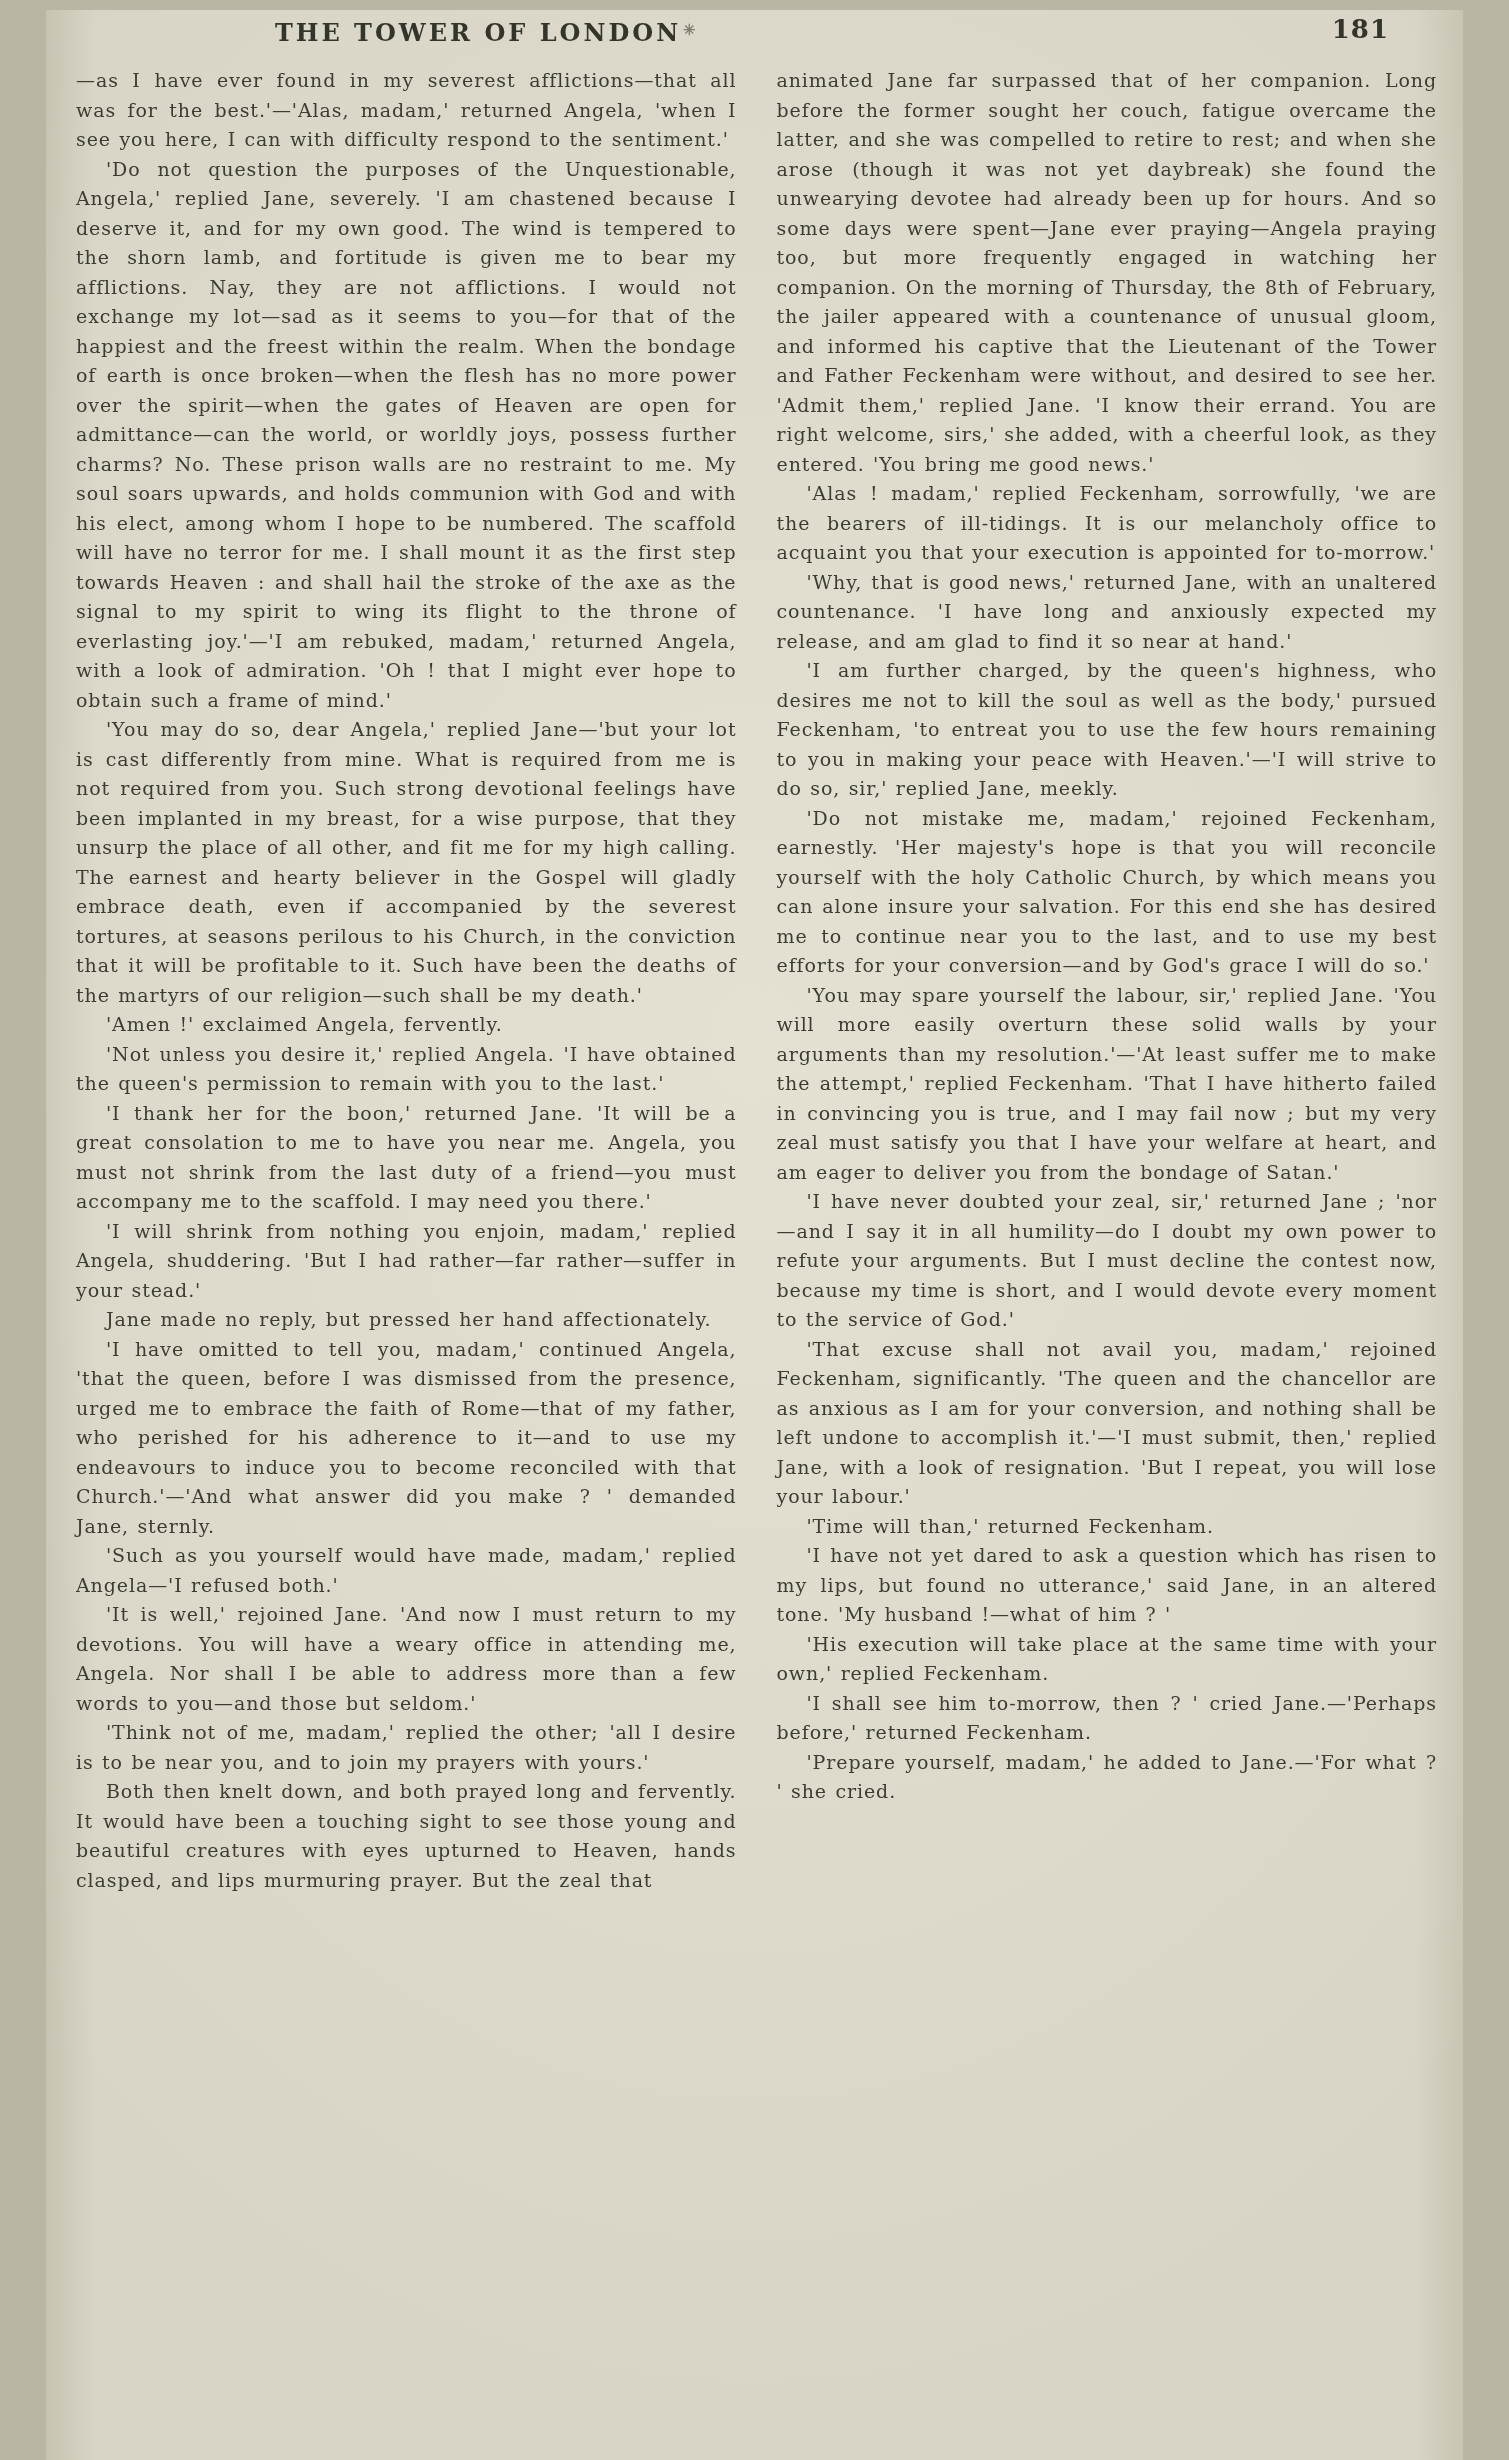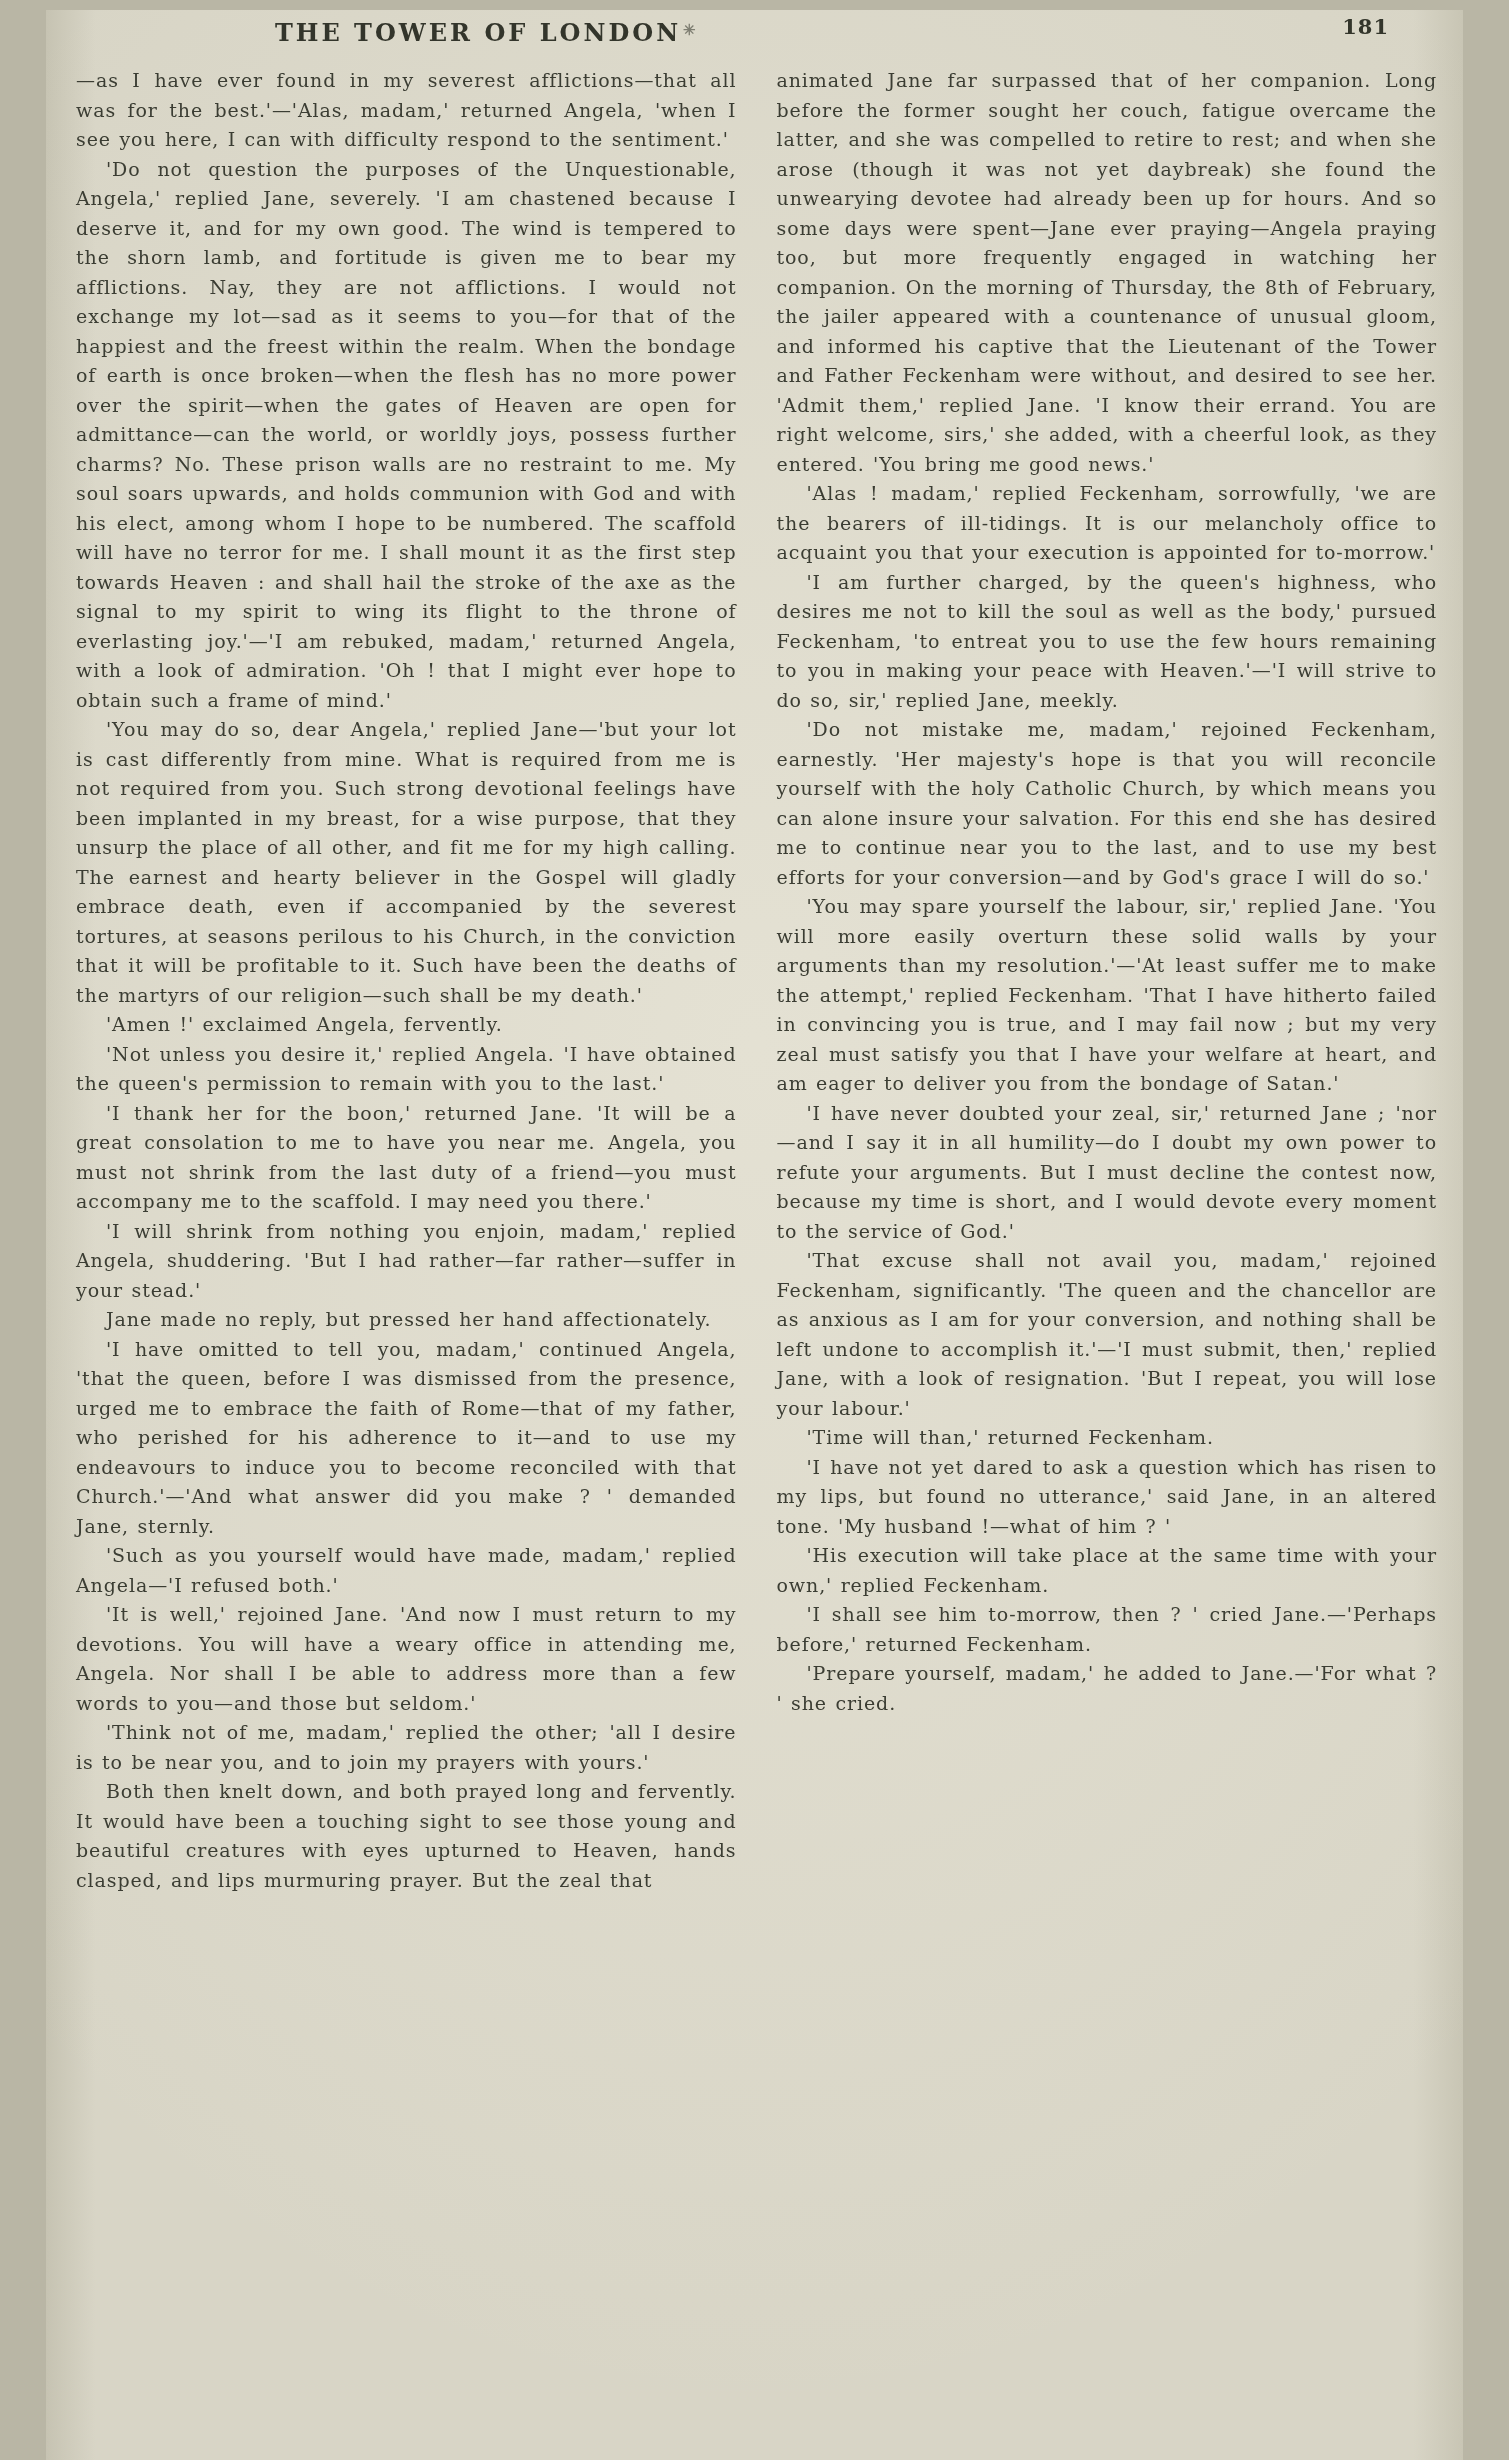--- a/index.html
+++ b/index.html
@@ -44,21 +44,21 @@
     letter-spacing: 0;
     opacity: 0.55;
     vertical-align: 6px;
     margin-left: 2px;
   }
   .page-number {
     position: absolute;
     right: 74px;
     top: 4px;
     font-weight: bold;
-    font-size: 21px;
+    font-size: 26px;
     letter-spacing: 1px;
     color: #33352b;
   }
   .text-columns {
     display: flex;
     gap: 40px;
     padding: 4px 26px 0 30px;
   }
   .column {
     flex: 1 1 0;
@@ -102,20 +102,21 @@
         <p>Jane made no reply, but pressed her hand affectionately.</p>
         <p>'I have omitted to tell you, madam,' continued Angela, 'that the queen, before I was dismissed from the presence, urged me to embrace the faith of Rome—that of my father, who perished for his adherence to it—and to use my endeavours to induce you to become reconciled with that Church.'—'And what answer did you make ? ' demanded Jane, sternly.</p>
         <p>'Such as you yourself would have made, madam,' replied Angela—'I refused both.'</p>
         <p>'It is well,' rejoined Jane. 'And now I must return to my devotions. You will have a weary office in attending me, Angela. Nor shall I be able to address more than a few words to you—and those but seldom.'</p>
         <p>'Think not of me, madam,' replied the other; 'all I desire is to be near you, and to join my prayers with yours.'</p>
         <p>Both then knelt down, and both prayed long and fervently. It would have been a touching sight to see those young and beautiful creatures with eyes upturned to Heaven, hands clasped, and lips murmuring prayer. But the zeal that</p>
       </div>
     <div class="column right">
         <p>animated Jane far surpassed that of her companion. Long before the former sought her couch, fatigue overcame the latter, and she was compelled to retire to rest; and when she arose (though it was not yet daybreak) she found the unwearying devotee had already been up for hours. And so some days were spent—Jane ever praying—Angela praying too, but more frequently engaged in watching her companion. On the morning of Thursday, the 8th of February, the jailer appeared with a countenance of unusual gloom, and informed his captive that the Lieutenant of the Tower and Father Feckenham were without, and desired to see her. 'Admit them,' replied Jane. 'I know their errand. You are right welcome, sirs,' she added, with a cheerful look, as they entered. 'You bring me good news.'</p>
         <p>'Alas ! madam,' replied Feckenham, sorrowfully, 'we are the bearers of ill-tidings. It is our melancholy office to acquaint you that your execution is appointed for to-morrow.'</p>
+        <p>'Why, that is good news,' returned Jane, with an unaltered countenance. 'I have long and anxiously expected my release, and am glad to find it so near at hand.'</p>
         <p>'I am further charged, by the queen's highness, who desires me not to kill the soul as well as the body,' pursued Feckenham, 'to entreat you to use the few hours remaining to you in making your peace with Heaven.'—'I will strive to do so, sir,' replied Jane, meekly.</p>
         <p>'Do not mistake me, madam,' rejoined Feckenham, earnestly. 'Her majesty's hope is that you will reconcile yourself with the holy Catholic Church, by which means you can alone insure your salvation. For this end she has desired me to continue near you to the last, and to use my best efforts for your conversion—and by God's grace I will do so.'</p>
         <p>'You may spare yourself the labour, sir,' replied Jane. 'You will more easily overturn these solid walls by your arguments than my resolution.'—'At least suffer me to make the attempt,' replied Feckenham. 'That I have hitherto failed in convincing you is true, and I may fail now ; but my very zeal must satisfy you that I have your welfare at heart, and am eager to deliver you from the bondage of Satan.'</p>
         <p>'I have never doubted your zeal, sir,' returned Jane ; 'nor—and I say it in all humility—do I doubt my own power to refute your arguments. But I must decline the contest now, because my time is short, and I would devote every moment to the service of God.'</p>
         <p>'That excuse shall not avail you, madam,' rejoined Feckenham, significantly. 'The queen and the chancellor are as anxious as I am for your conversion, and nothing shall be left undone to accomplish it.'—'I must submit, then,' replied Jane, with a look of resignation. 'But I repeat, you will lose your labour.'</p>
         <p>'Time will than,' returned Feckenham.</p>
         <p>'I have not yet dared to ask a question which has risen to my lips, but found no utterance,' said Jane, in an altered tone. 'My husband !—what of him ? '</p>
         <p>'His execution will take place at the same time with your own,' replied Feckenham.</p>
         <p>'I shall see him to-morrow, then ? ' cried Jane.—'Perhaps before,' returned Feckenham.</p>
         <p>'Prepare yourself, madam,' he added to Jane.—'For what ? ' she cried.</p>

